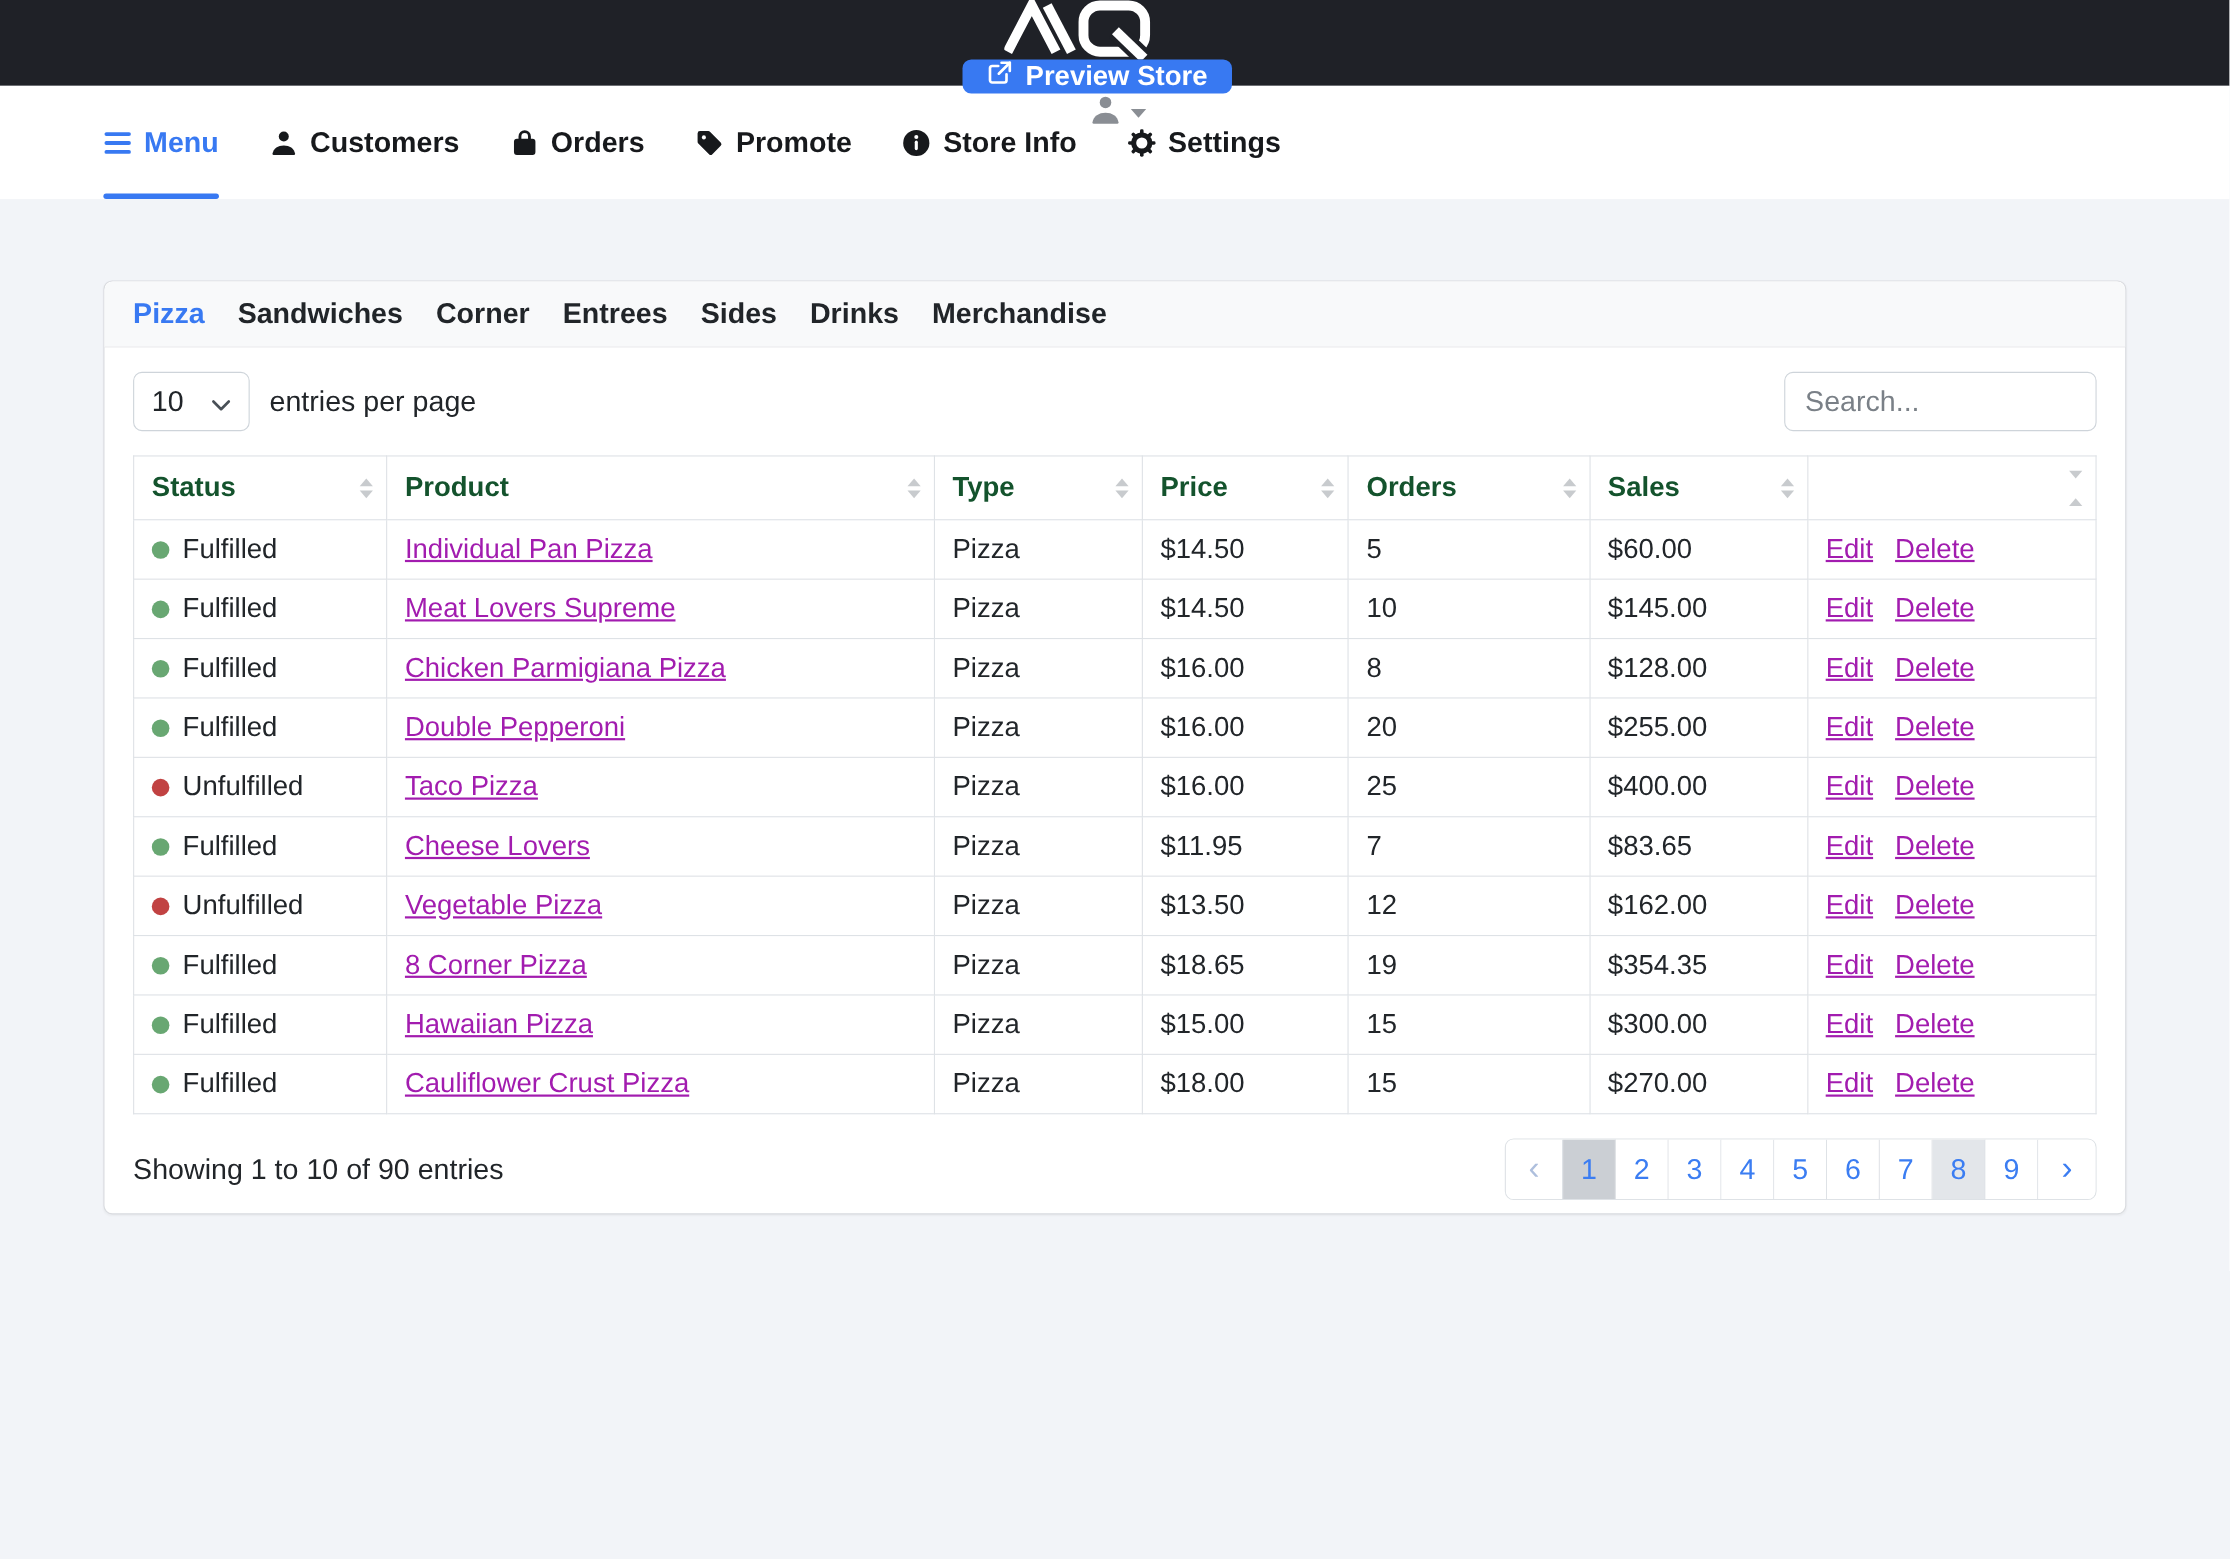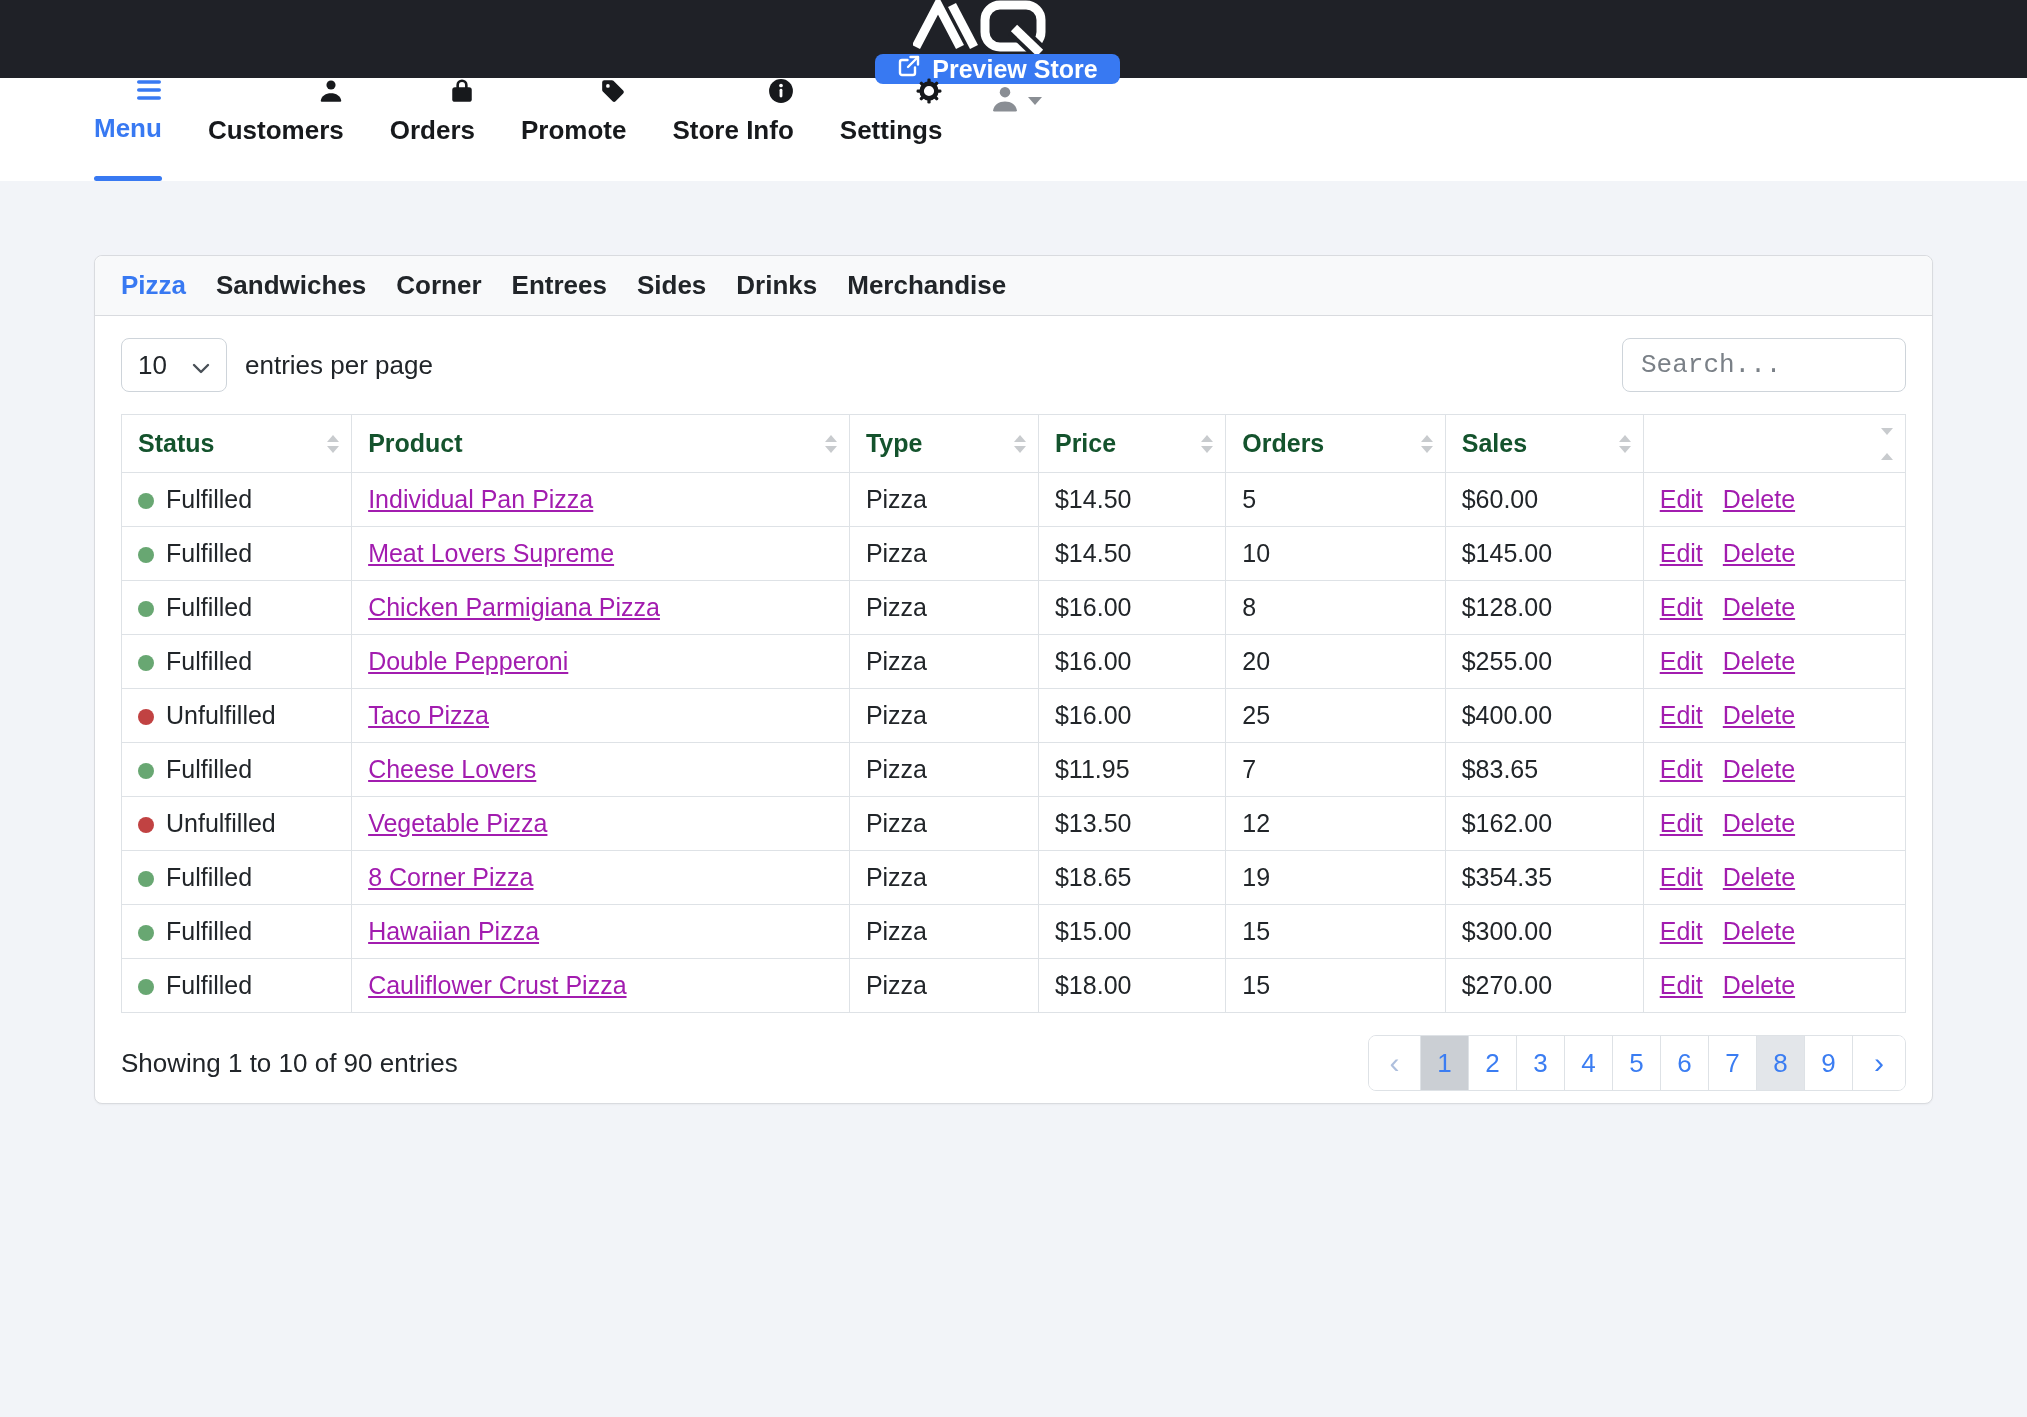--- a/index.html
+++ b/index.html
@@ -14,39 +14,39 @@
   .sr { position:absolute; width:1px; height:1px; overflow:hidden; clip:rect(0 0 0 0); }
   .top-spacer { flex:1; }
   .btn-preview { display:flex; align-items:center; gap:11px; height:50px; padding:0 22px;
     background:#3879f2; color:#fff; font-size:25px; font-weight:600; border:none; border-radius:8px; cursor:pointer;
     font-family:"Liberation Sans",sans-serif; }
   .account { margin-left:36px; display:flex; align-items:center; gap:8px; color:#8a8e94; cursor:pointer; }
   .caret-down { width:0; height:0; border-left:7px solid transparent; border-right:7px solid transparent; border-top:8px solid #8a8e94; }
 
   
   .navbar { height:103px; background:#ffffff; display:flex; align-items:stretch; padding-left:94px; gap:46px; }
-  .nav-item { display:flex; align-items:flex-end; gap:11px; font-size:26px; font-weight:600; color:#17191c; position:relative; cursor:pointer;flex-direction:column; }
+  .nav-item { display:flex; align-items:center; gap:11px; font-size:26px; font-weight:600; color:#17191c; position:relative; cursor:pointer; }
   .nav-item svg { display:block; }
   .nav-item.active { color:#3879f2; }
   .nav-item.active::after { content:""; position:absolute; left:0; right:0; bottom:0; height:5px; background:#3879f2; border-radius:3px; }
 
   
   .card { width:1839px; margin:74px auto 0 94px; background:#fff; border:1px solid #d9dbdf; border-radius:8px;
     box-shadow:0 1px 2px rgba(0,0,0,.04); }
   .tabs { height:60px; background:#f8f9fa; border-bottom:1px solid #d9dbdf; display:flex; align-items:center;
     padding:0 26px; gap:30px; border-radius:8px 8px 0 0; }
   .tab { font-size:26px; font-weight:700; color:#212529; cursor:pointer; }
   .tab.active { color:#3879f2; }
 
   .controls { display:flex; align-items:center; padding:22px 26px; }
   .select { width:106px; height:54px; border:1px solid #ced4da; border-radius:8px; display:flex; align-items:center;
     justify-content:space-between; padding:0 16px; font-size:26px; color:#212529; cursor:pointer; background:#fff; }
   .controls-label { margin-left:18px; font-size:26px; color:#212529; }
   .search { margin-left:auto; width:284px; height:54px; border:1px solid #ced4da; border-radius:8px; padding:0 18px;
-    font-size:26px; color:#0369a1; font-family:Liberation Mono, monospace; outline:none; background:#fff; }
+    font-size:26px; color:#0369a1; font-family:Liberation Sans, sans-serif; outline:none; background:#fff; }
   .search::placeholder { color:#7a8087; }
 
   .table-wrap { padding:0 26px; }
   table { width:100%; border-collapse:collapse; }
   th, td { border:1px solid #dee2e6; padding:0 16px; text-align:left; }
   th { height:58px; font-size:25px; font-weight:700; color:#14532d; position:relative; cursor:pointer; }
   td { height:54px; font-size:25px; color:#212529; }
   a.lnk { color:#a21caf; text-decoration:underline; }
   .dot { display:inline-block; width:16px; height:16px; border-radius:50%; margin-right:12px; vertical-align:-1px; }
   .dot.green { background:#68a772; }

